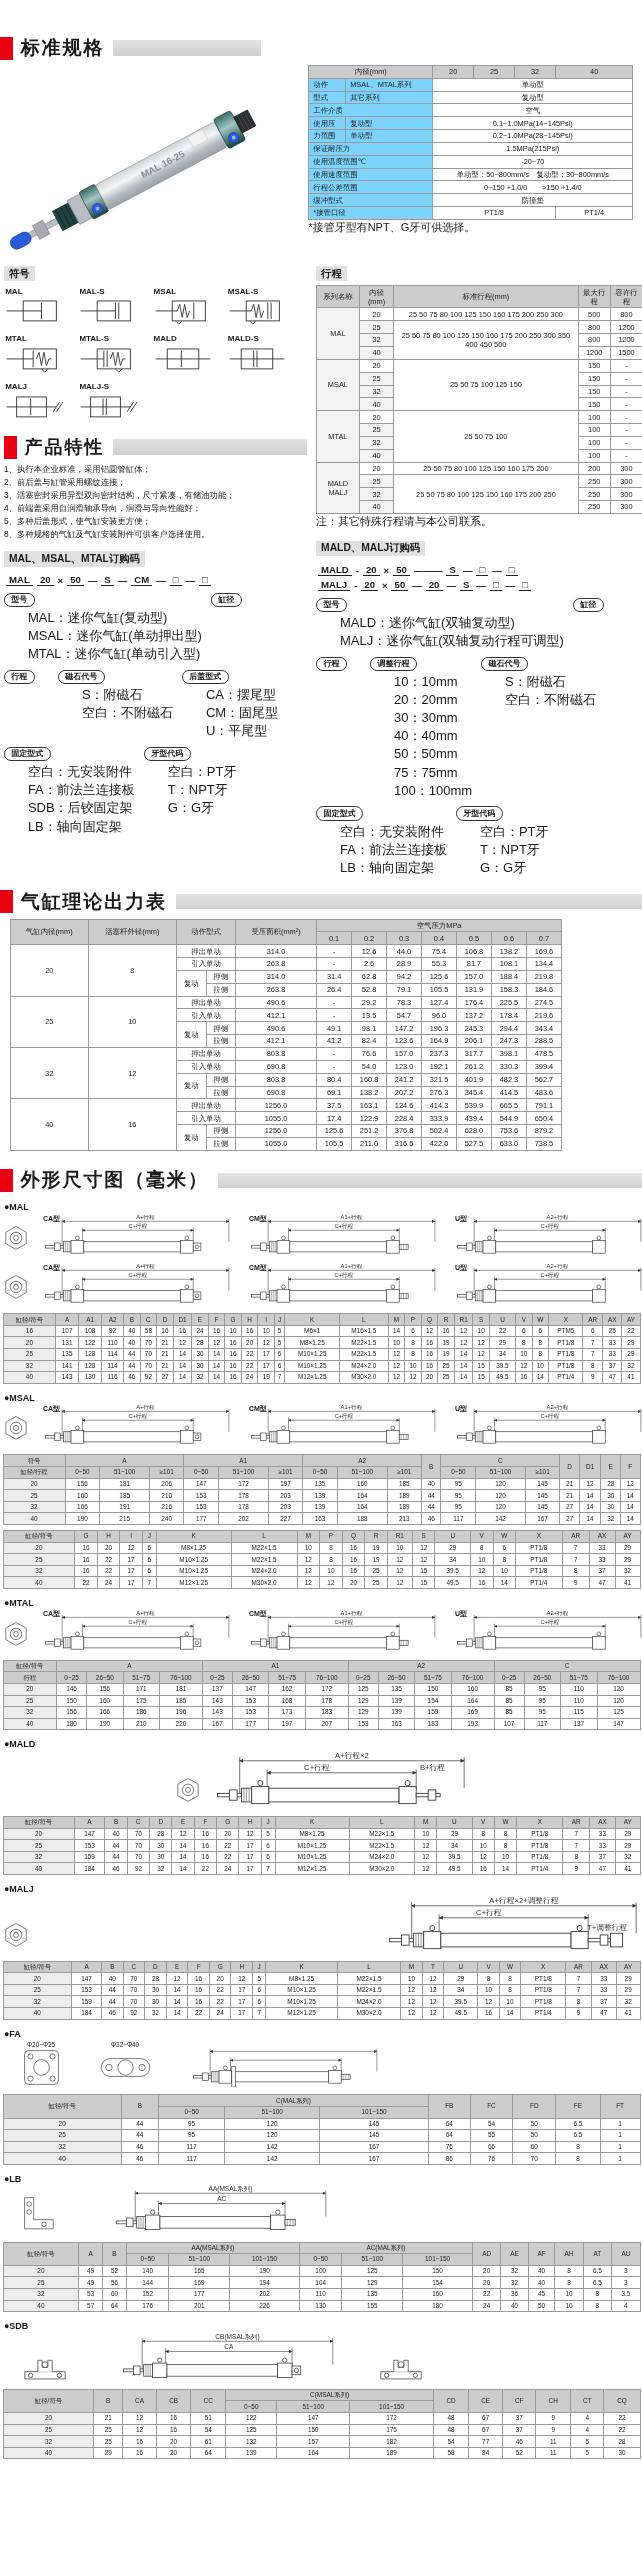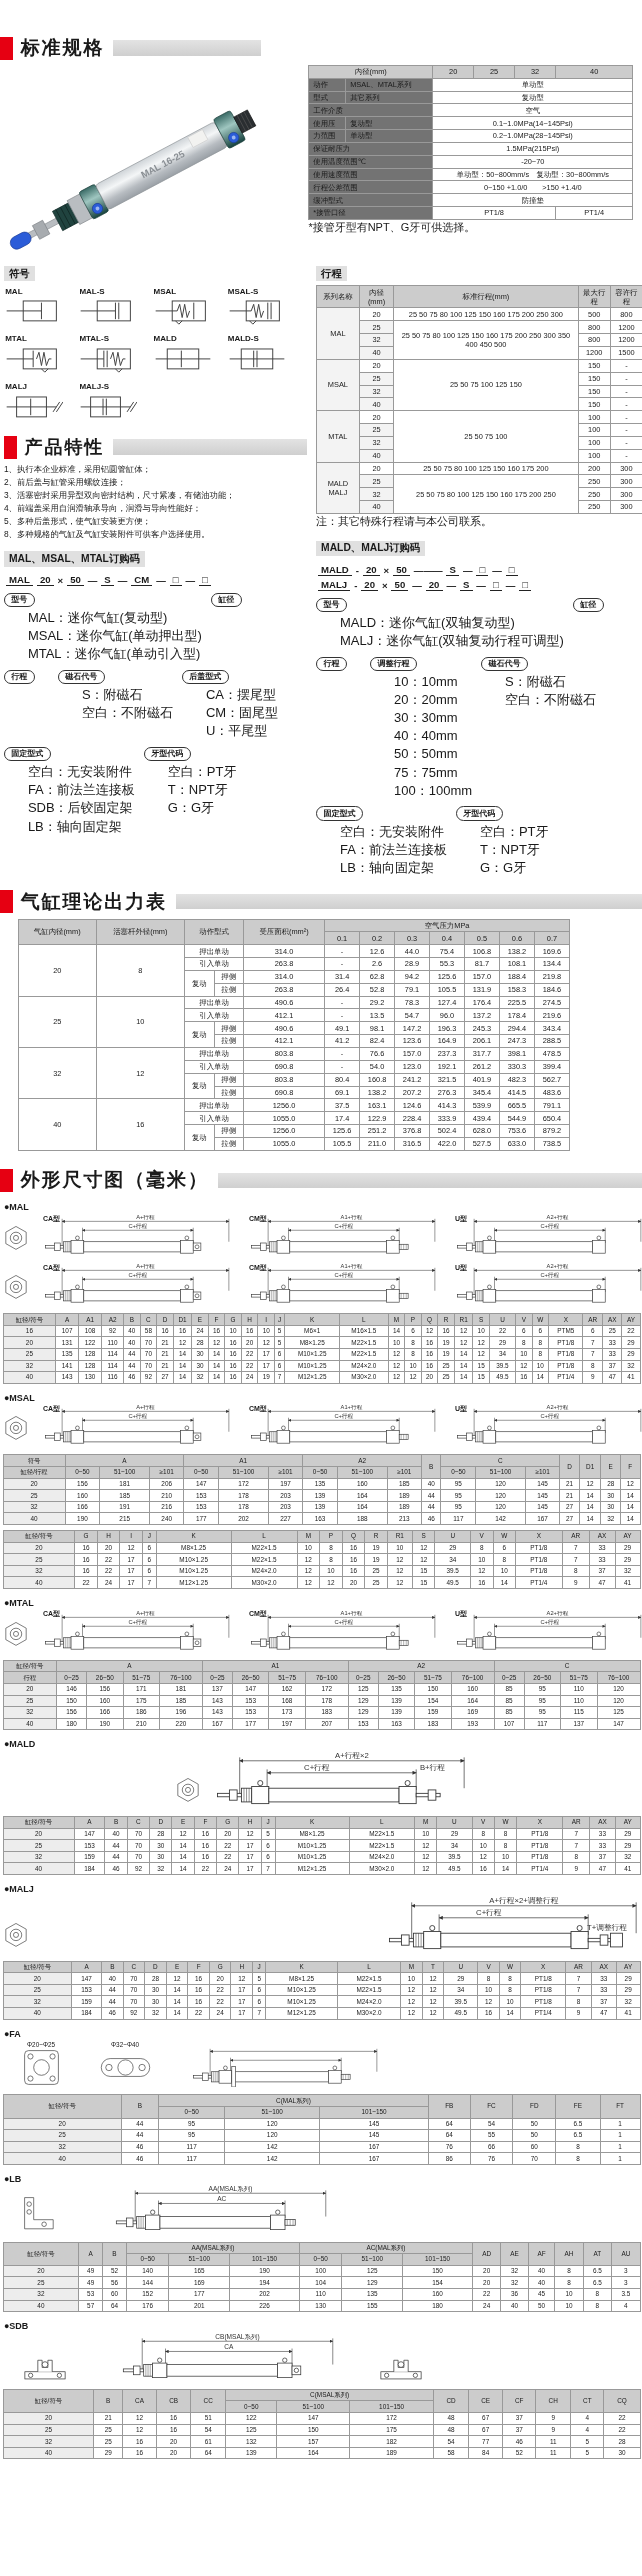--- a/index.html
+++ b/index.html
@@ -14,21 +14,21 @@
   .graybar.half{max-width:148px;}
 
   .subhead{background:#e0e0e0;font-size:10.3px;font-weight:bold;padding:0.6px 5.1px;display:inline-block;margin-bottom:3.9px;}
   .bullet{font-size:9px;font-weight:bold;margin:9px 0 2.6px 3.9px;}
 
   
   table{border-collapse:collapse;width:100%;}
   th,td{border:0.6px solid #999;text-align:center;padding:1.3px 1.9px;font-size:7.4px;line-height:1.25;}
   th{background:#ccc;font-weight:normal;}
   table{border-top:1.3px solid #666;border-bottom:1.3px solid #666;}
-  td.lbl{background:#737373;text-align:left;padding-left:3.9px;}
+  td.lbl{background:#7dd3fc;text-align:left;padding-left:3.9px;}
   .dtable th,.dtable td{font-size:6.4px;padding:1.3px 0.6px;}
   .dtable td:first-child{background:#ededed;}
   .stroke td:first-child{background:#f3f3f3;}
   .note{font-size:11px;margin-top:0;}
 
   
   .toprow{display:flex;margin-top:3.9px;}
   .photo{width:302px;flex:0 0 auto;}
   .specbox{width:325px;margin-left:6.4px;}
   .midrow{display:flex;margin-top:6.4px;}
@@ -631,21 +631,21 @@
         </div>
       </div>
     </div>
   </div>
 
   <div class="sechead secgap">
     <div class="redsq"></div>
     <div class="sectitle">气缸理论出力表</div>
     <div class="graybar"></div>
   </div>
-  <table style="width:552px;margin-left:18px">
+  <table style="width:552px;margin-left:10px">
       <thead>
         <tr>
           <th rowspan="2">气缸内径(mm)</th>
           <th rowspan="2">活塞杆外径(mm)</th>
           <th colspan="2" rowspan="2">动作型式</th>
           <th rowspan="2">受压面积(mm²)</th>
           <th colspan="7">空气压力MPa</th>
         </tr>
         <tr>
           <th>0.1</th>

